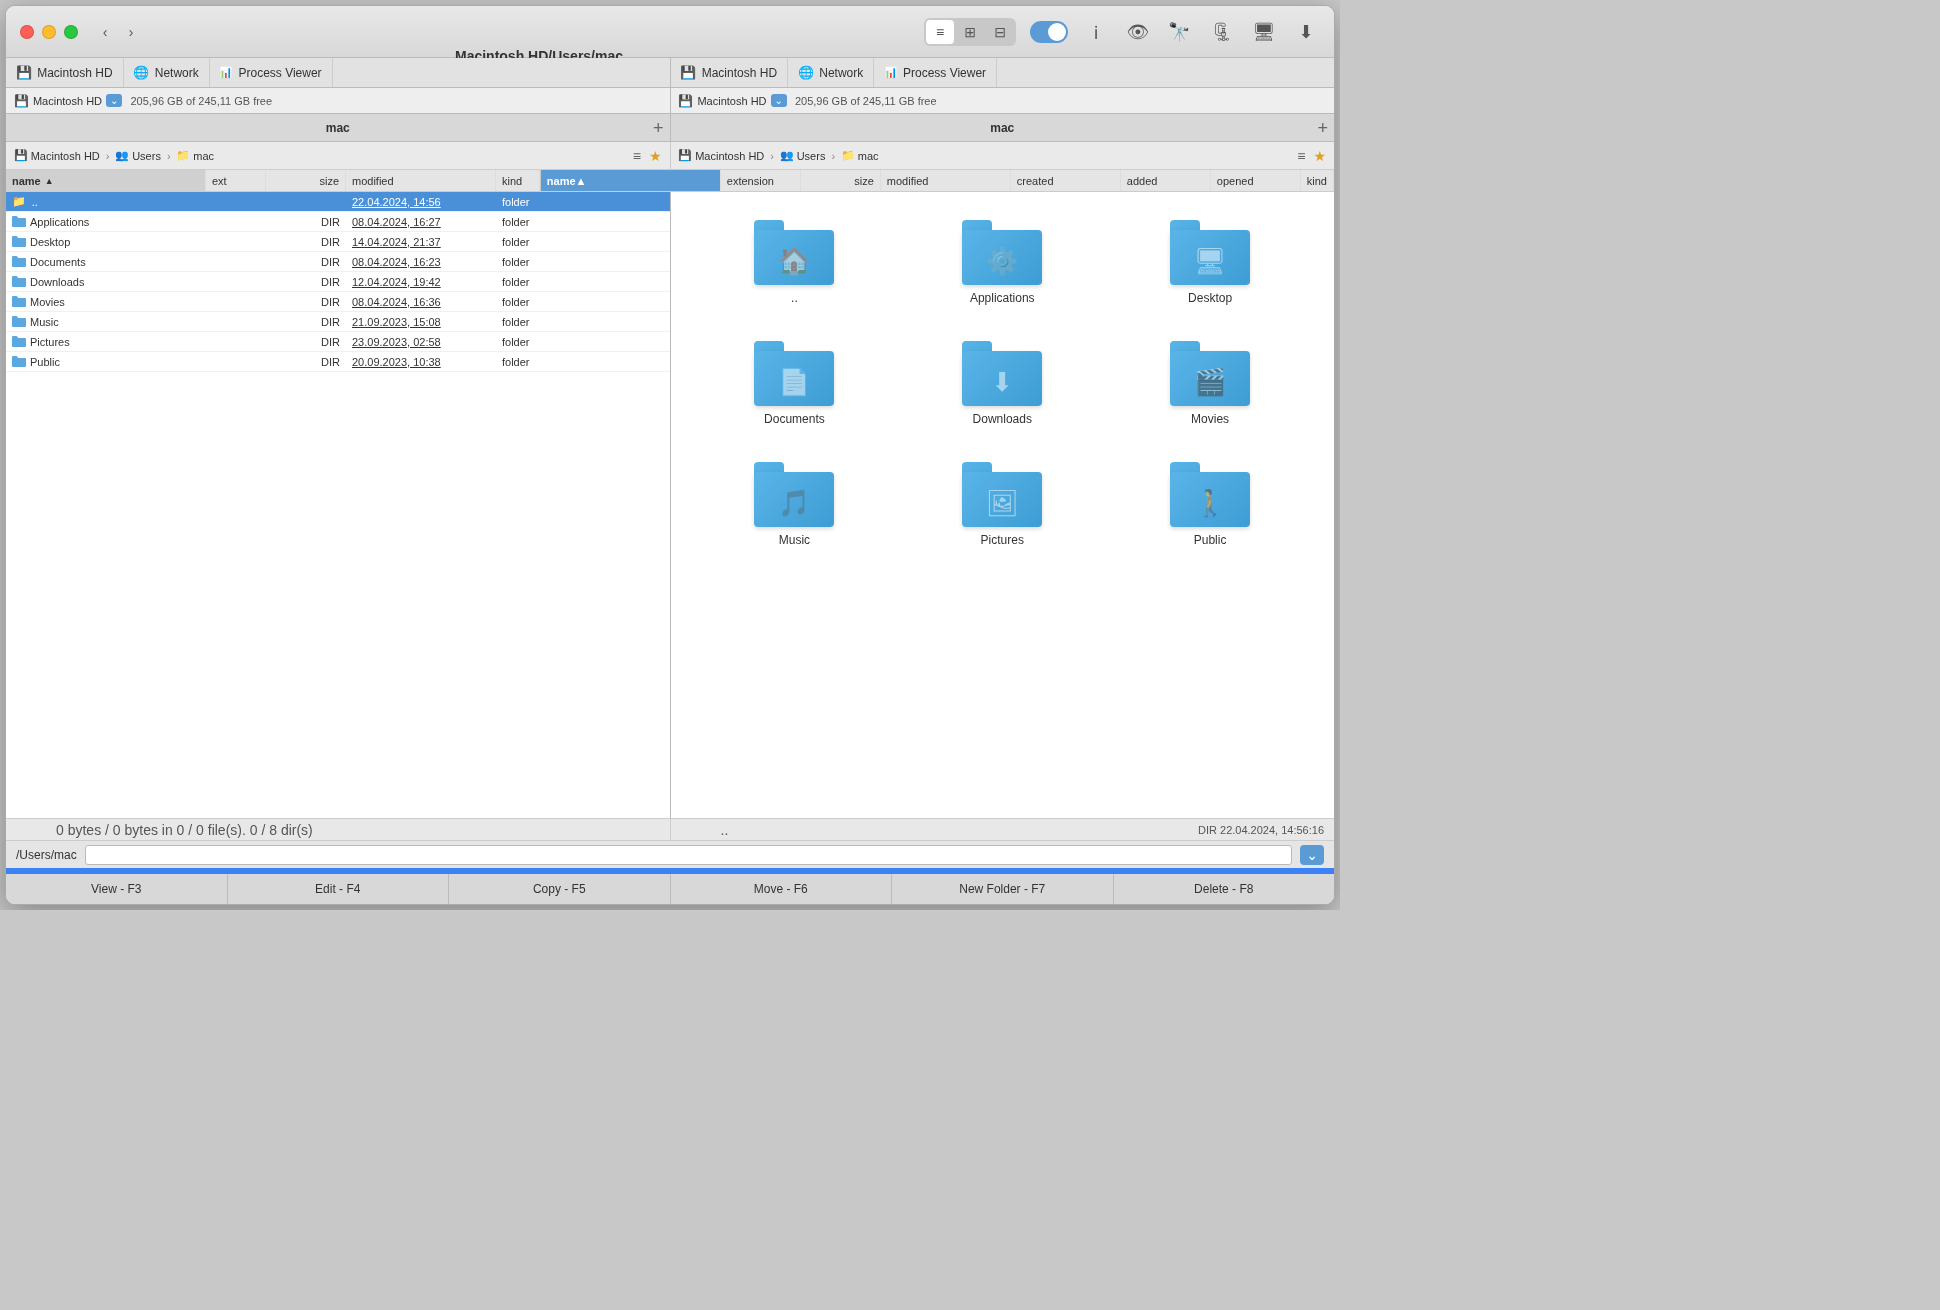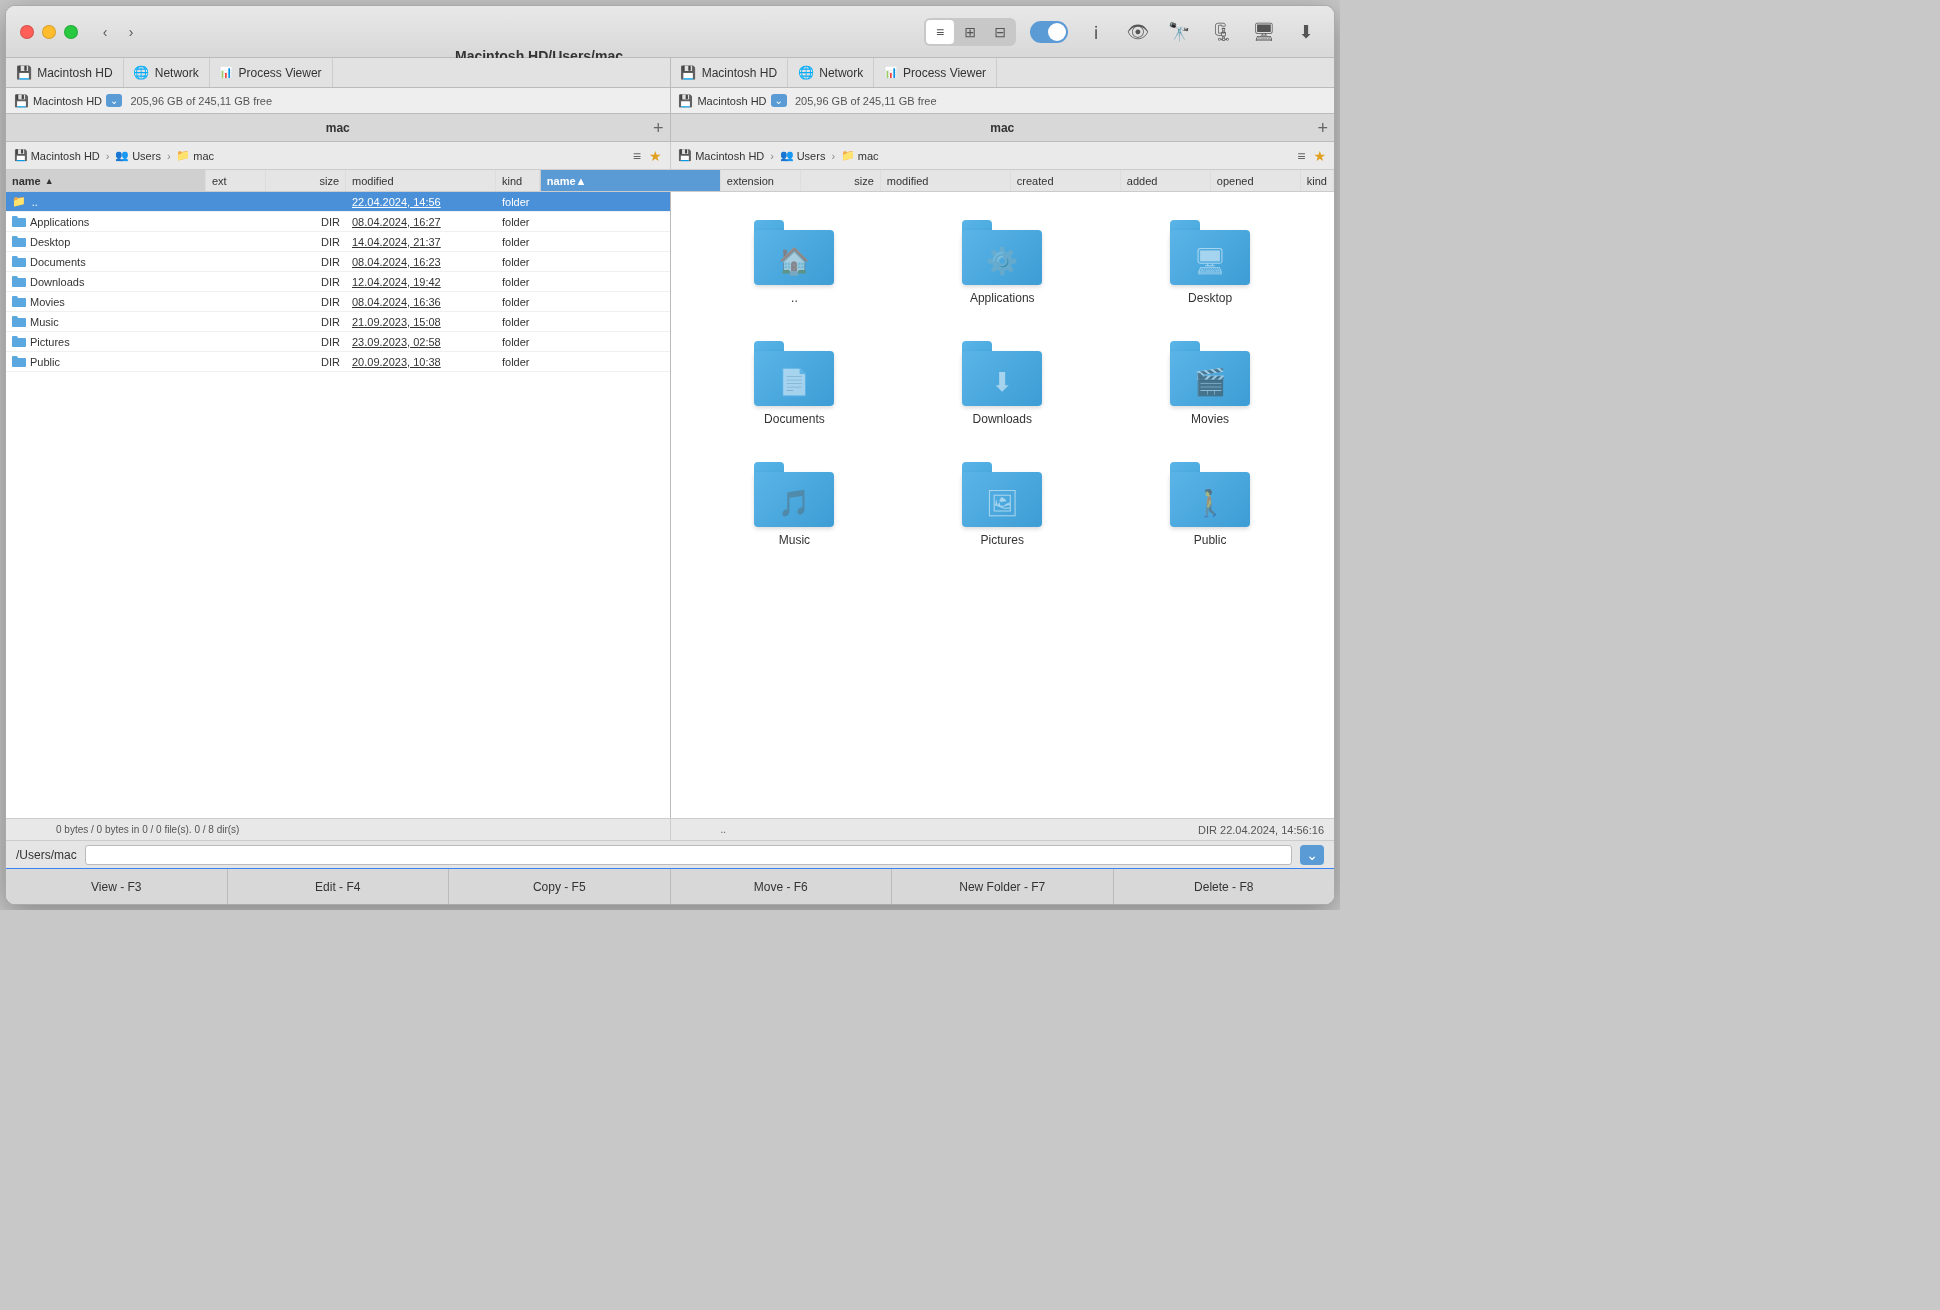--- a/index.html
+++ b/index.html
@@ -462,21 +462,21 @@
     .status-section {
       flex: 1;
       display: flex;
       align-items: center;
       padding: 0 10px;
       border-right: 1px solid #ccc;
       height: 100%;
     }
     .status-section:last-child { border-right: none; }
     .status-text {
-      font-size: 10px;
+      font-size: 14px;
       color: #555;
       padding-left: 40px;
     }
     .status-right {
       margin-left: auto;
       font-size: 11px;
       color: #555;
       padding-left: 40px;
     }
     
@@ -509,21 +509,21 @@
       color: white;
       border: none;
       border-radius: 4px;
       padding: 2px 6px;
       font-size: 14px;
       cursor: pointer;
     }
     
     .action-bar {
       background: #d8d8d8;
-      border-top: 1px solid #3b82f6;
+      border-top: 6px solid #3b82f6;
       height: 36px;
       display: flex;
       align-items: center;
       flex-shrink: 0;
     }
     .action-btn {
       flex: 1;
       height: 100%;
       display: flex;
       align-items: center;

